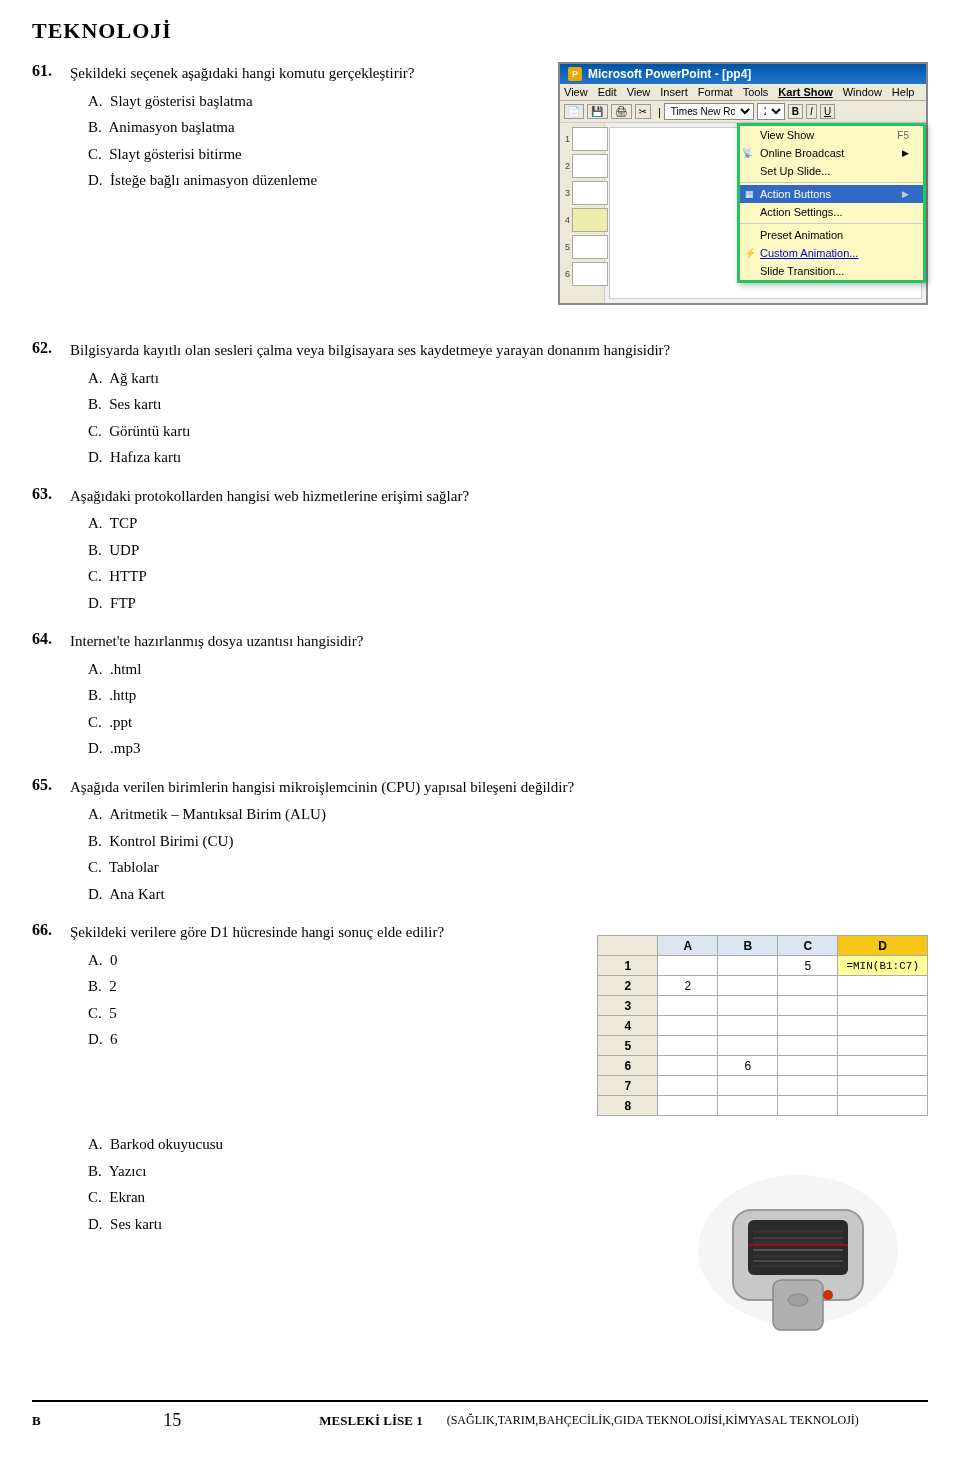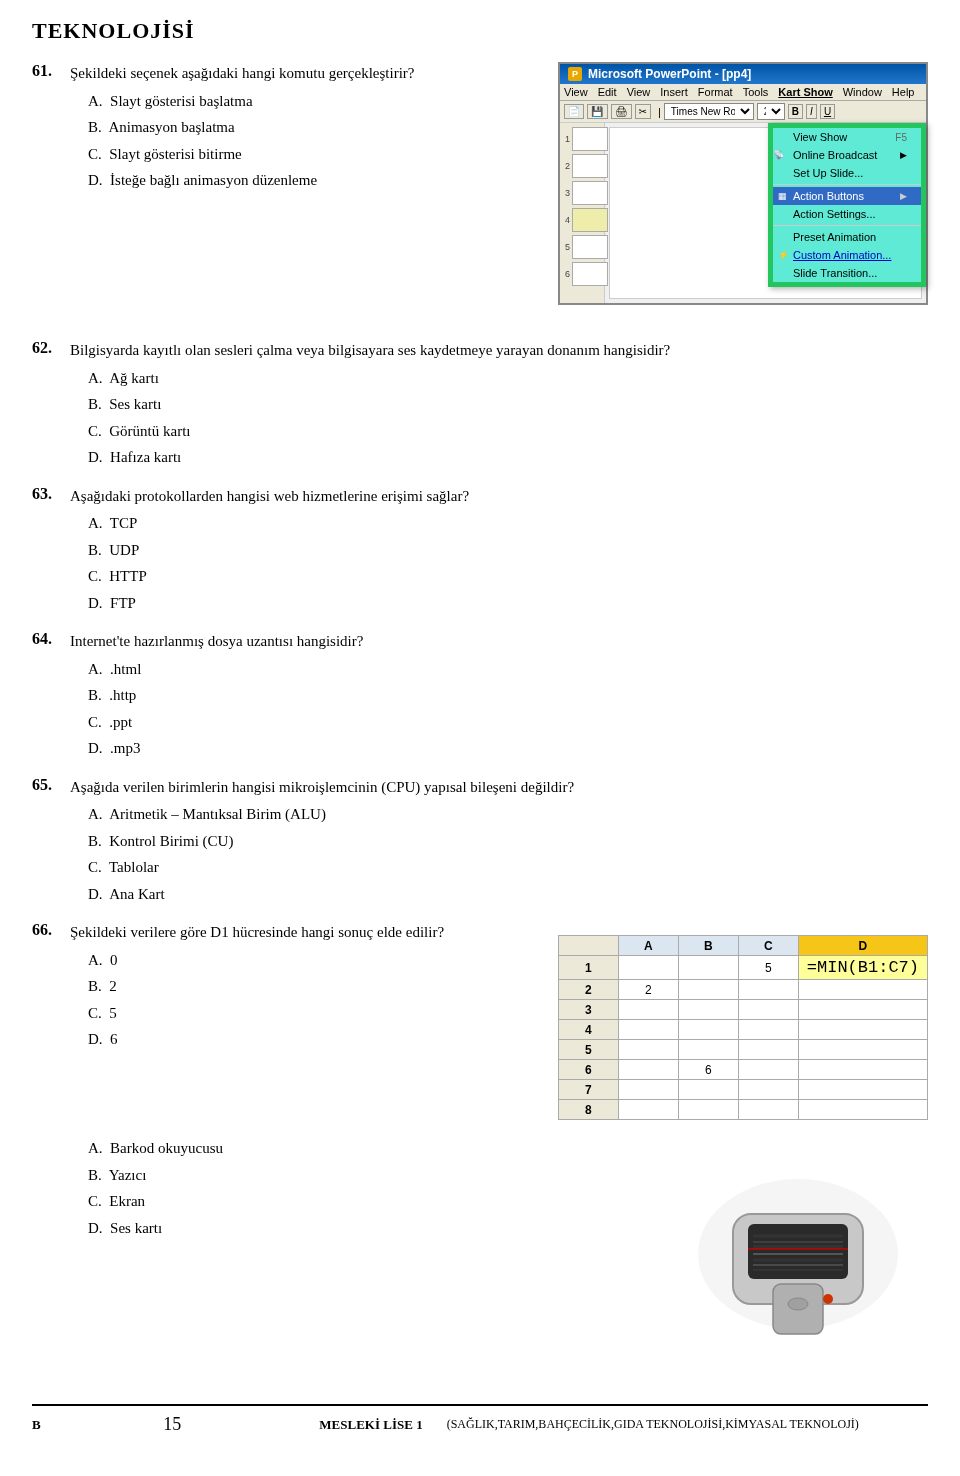--- a/index.html
+++ b/index.html
@@ -223,21 +223,21 @@
     .row-header {
       background: #ece9d8;
       font-weight: bold;
       text-align: center;
       border: 1px solid #aaa;
     }
     .formula-cell {
       background: #ffff99;
       text-align: left;
       font-family: 'Courier New', monospace;
-      font-size: 17px;
+      font-size: 11px;
     }
     
     .scanner-img {
       float: right;
       width: 260px;
       height: 220px;
       margin-left: 20px;
       margin-top: 8px;
       display: flex;
       align-items: center;
@@ -249,21 +249,21 @@
       float: right;
       margin-left: 16px;
       margin-bottom: 10px;
     }
   </style>
 </head>
 <body>
 
 <div class="page-container">
 
-  <div class="page-title">TEKNOLOJİSİ</div>
+  <div class="page-title">TEKNOLOJİ</div>
 
   <div class="question-block clearfix">
 
     <div class="pp-wrapper">
       <div class="pp-screenshot">
 
         <div class="pp-titlebar">
           <span class="pp-titlebar-icon">P</span>
           <span>Microsoft PowerPoint - [pp4]</span>
         </div>
@@ -322,21 +322,21 @@
             </div>
             <div class="slide-row">
               <span class="slide-number">6</span>
               <div class="slide-thumb"></div>
             </div>
           </div>
 
           <div class="pp-main-slide"></div>
 
           <div style="position:absolute; top:0; right:0; z-index:30; font-family:Arial,sans-serif; font-size:11px;">
-            <div style="background:#5eead4; border:5px solid #22c55e; box-shadow:2px 2px 6px rgba(0,0,0,0.3); width:158px;">
+            <div style="background:#fef9c3; border:3px solid #22c55e; box-shadow:2px 2px 6px rgba(0,0,0,0.3); width:189px;">
 
               <div class="menu-item view-show-item">
                 <span>View Show</span>
                 <span class="shortcut">F5</span>
               </div>
 
               <div class="menu-item">
                 <span style="position:absolute;left:5px;font-size:9px;">📡</span>
                 <span>Online Broadcast</span>
                 <span class="submenu-arrow">▶</span>

